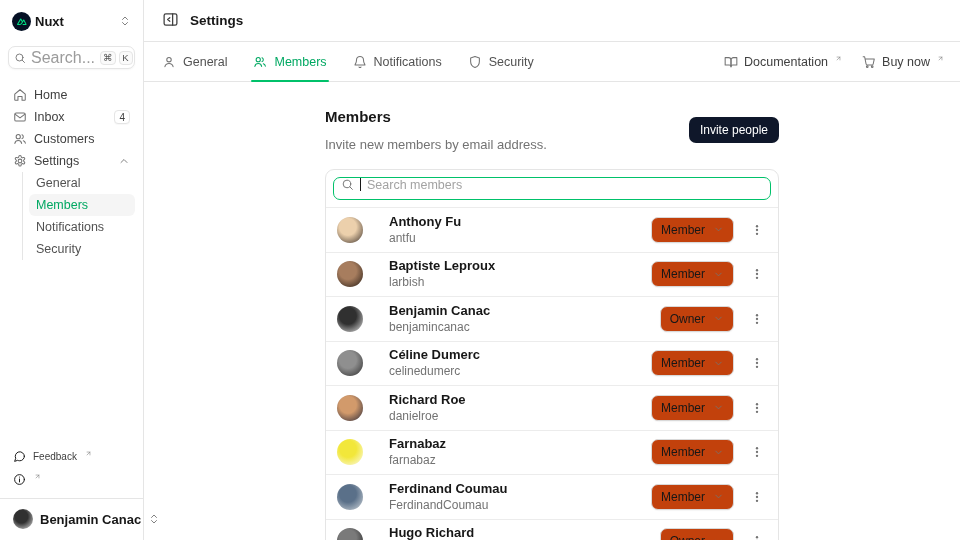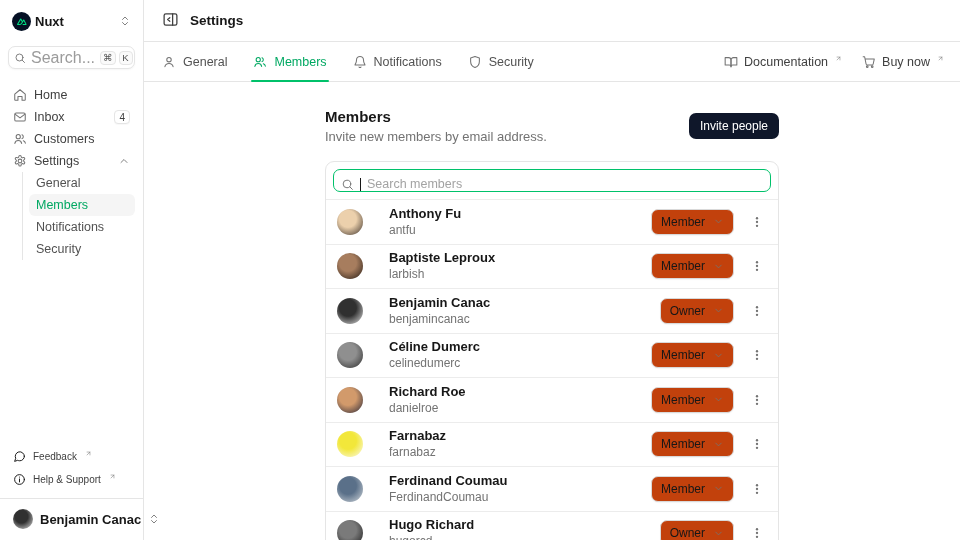--- a/index.html
+++ b/index.html
@@ -77,29 +77,29 @@
   .tab-links { margin-left:auto; display:flex; gap:20px; align-items:center; }
   .hlink { display:flex; align-items:center; gap:6px; background:none; border:none;
     cursor:pointer; padding:0; }
   .hlink .nav-ic { color:#737373; display:inline-flex; }
   .hlink .lbl { font-size:12.5px; font-weight:500; color:#404040; }
 
   .content { flex:1; overflow:hidden; }
   .col { width:454px; margin:26px auto 0; }
   .page-head { display:flex; align-items:center; justify-content:space-between; }
   .page-head h2 { font-size:15px; font-weight:700; color:#171717; }
-  .page-head p { font-size:13px; color:#737373; margin-top:4px; }
+  .page-head p { font-size:13px; color:#737373; margin-top:12px; }
   .invite-btn { background:#0f172a; color:#fff; font-size:12px; font-weight:500;
     border:none; border-radius:7px; padding:6px 11px; cursor:pointer;
     font-family:"Liberation Sans",sans-serif; }
 
   .card { margin-top:17px; border:1px solid #e5e5e5; border-radius:9px; overflow:hidden; }
   .card-search { padding:7px; }
   .m-search { height:23px; border:1.5px solid var(--primary); border-radius:7px;
-    display:flex; align-items:flex-end; gap:6px; padding:0 7px; cursor:text; }
+    display:flex; align-items:flex-start; gap:6px; padding:0 7px; cursor:text; }
   .m-search .caret { width:1px; height:13px; background:#171717; }
   .m-search .ph { font-size:12.5px; color:#a3a3a3; }
 
   .mrow { display:flex; align-items:center; gap:26px; padding:9px 11px;
     border-top:1px solid #ececec; height:44.5px; }
   .mrow .avatar { width:26px; height:26px; }
   .mname { font-size:13px; font-weight:600; color:#171717; line-height:1.1; }
   .muser { font-size:12px; color:#737373; margin-top:2px; }
   .mrow .right { margin-left:auto; display:flex; align-items:center; gap:13px; }
   .role-btn { display:flex; align-items:center; gap:8px; border:1px solid #d9d9d9;
@@ -216,21 +216,20 @@
             </span>
           </div>
           <div class="flink">
             <span class="nav-ic">
               <svg width="13" height="13" viewBox="0 0 24 24" fill="none" stroke="currentColor" stroke-width="1.8" stroke-linecap="round" stroke-linejoin="round">
                 <circle cx="12" cy="12" r="9"></circle>
                 <line x1="12" y1="11" x2="12" y2="16.5"></line>
                 <line x1="12" y1="7.5" x2="12" y2="7.6"></line>
               </svg>
             </span>
-            <span class="lbl">Help &amp; Support</span>
             <span class="ext">
               <svg width="7" height="7" viewBox="0 0 24 24" fill="none" stroke="currentColor" stroke-width="1.8" stroke-linecap="round" stroke-linejoin="round">
                 <path d="M7 7h10v10"></path>
                 <path d="M7 17 17 7"></path>
               </svg>
             </span>
           </div>
         </div>
       <div class="side-divider"></div>
       <button class="user-btn">

